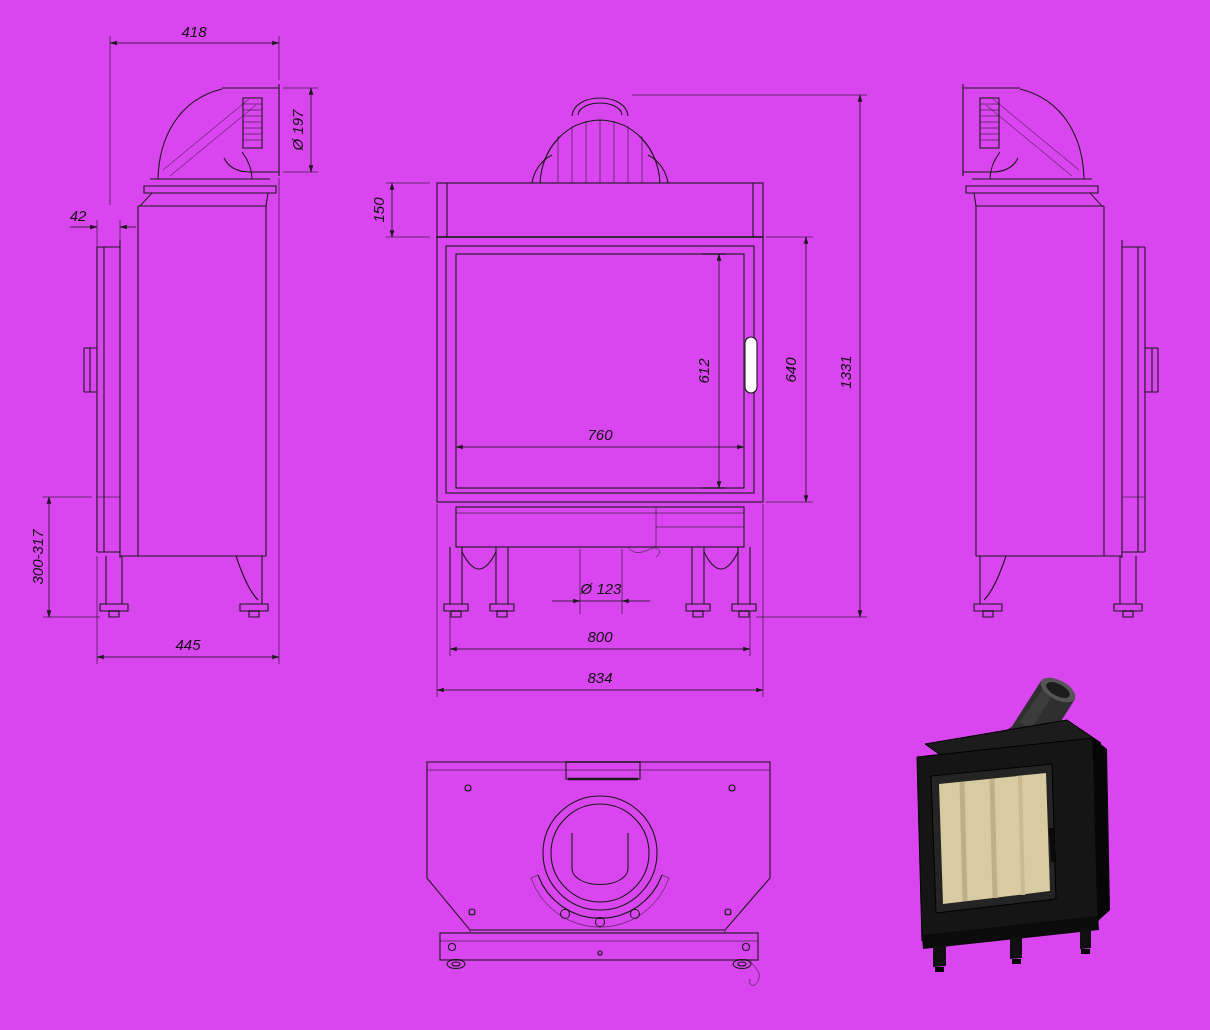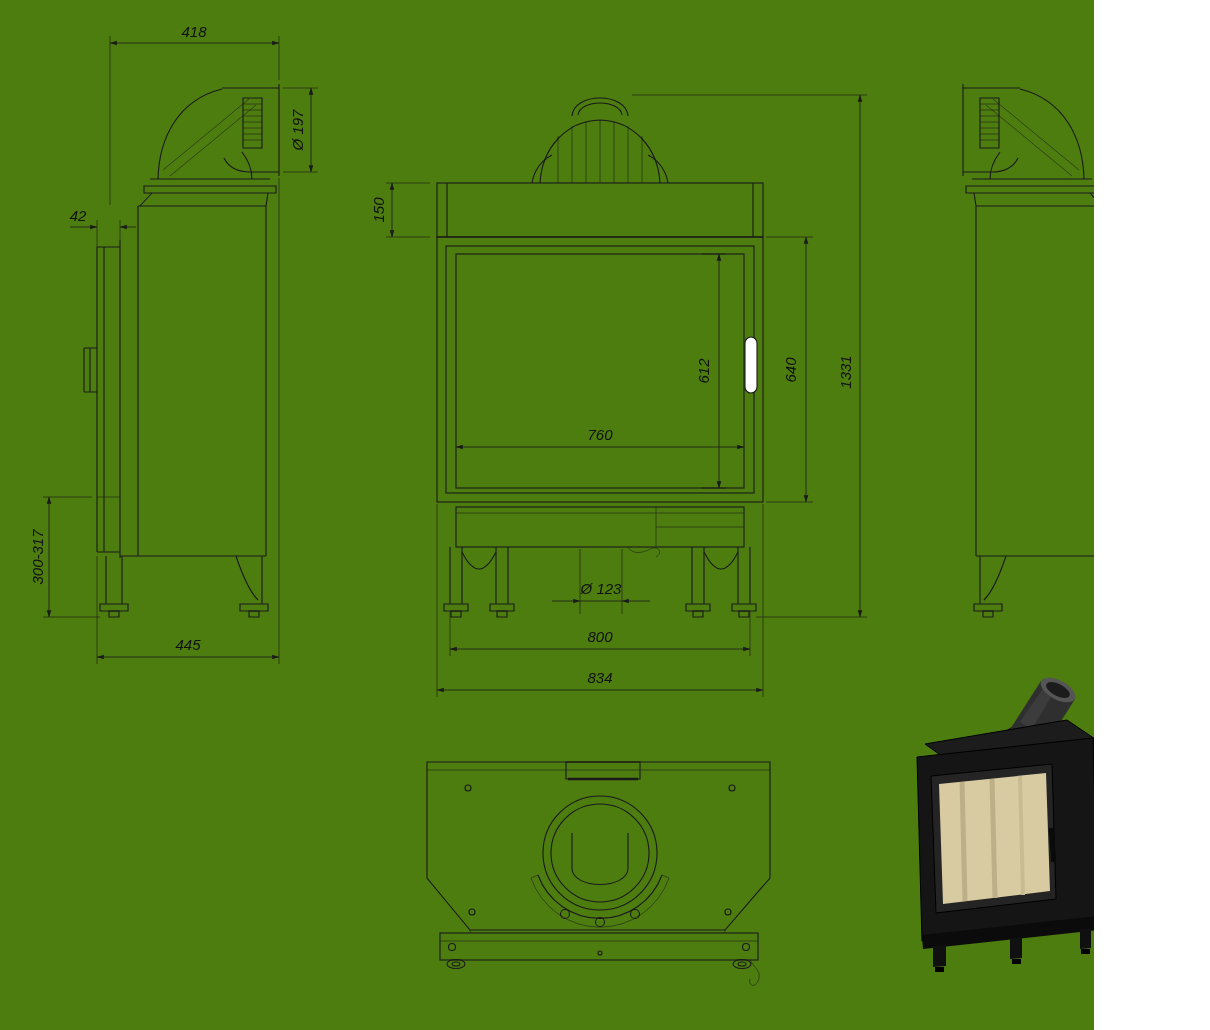--- a/index.html
+++ b/index.html
@@ -1,16 +1,16 @@
 <!DOCTYPE html>
 <html><head>
 <meta charset="utf-8">
 <style>
   html,body{margin:0;padding:0;background:#fff;}
-  .sheet{position:relative;width:1094px;height:1030px;background:#4d7c0f;overflow:hidden;
+  .sheet{position:relative;width:1210px;height:1030px;background:#d946ef;overflow:hidden;
          font-family:"Liberation Sans",sans-serif;}
   svg{display:block;}
   
   .ln path,.ln rect,.ln circle,.ln line,.ln ellipse{stroke:#1a1a1a;stroke-width:1.1;fill:none;}
   .ln .thin{stroke-width:0.55;}
   .ln .thick{stroke-width:2.6;}
   .dot{fill:#1a1a1a;stroke:none !important;}
   .ext{stroke:#1a1a1a;stroke-width:0.6;fill:none;}
   .dimln{stroke:#1a1a1a;stroke-width:0.8;fill:none;}
   text.dim{font:italic 15px "Liberation Sans",sans-serif;fill:#111;text-anchor:middle;}

